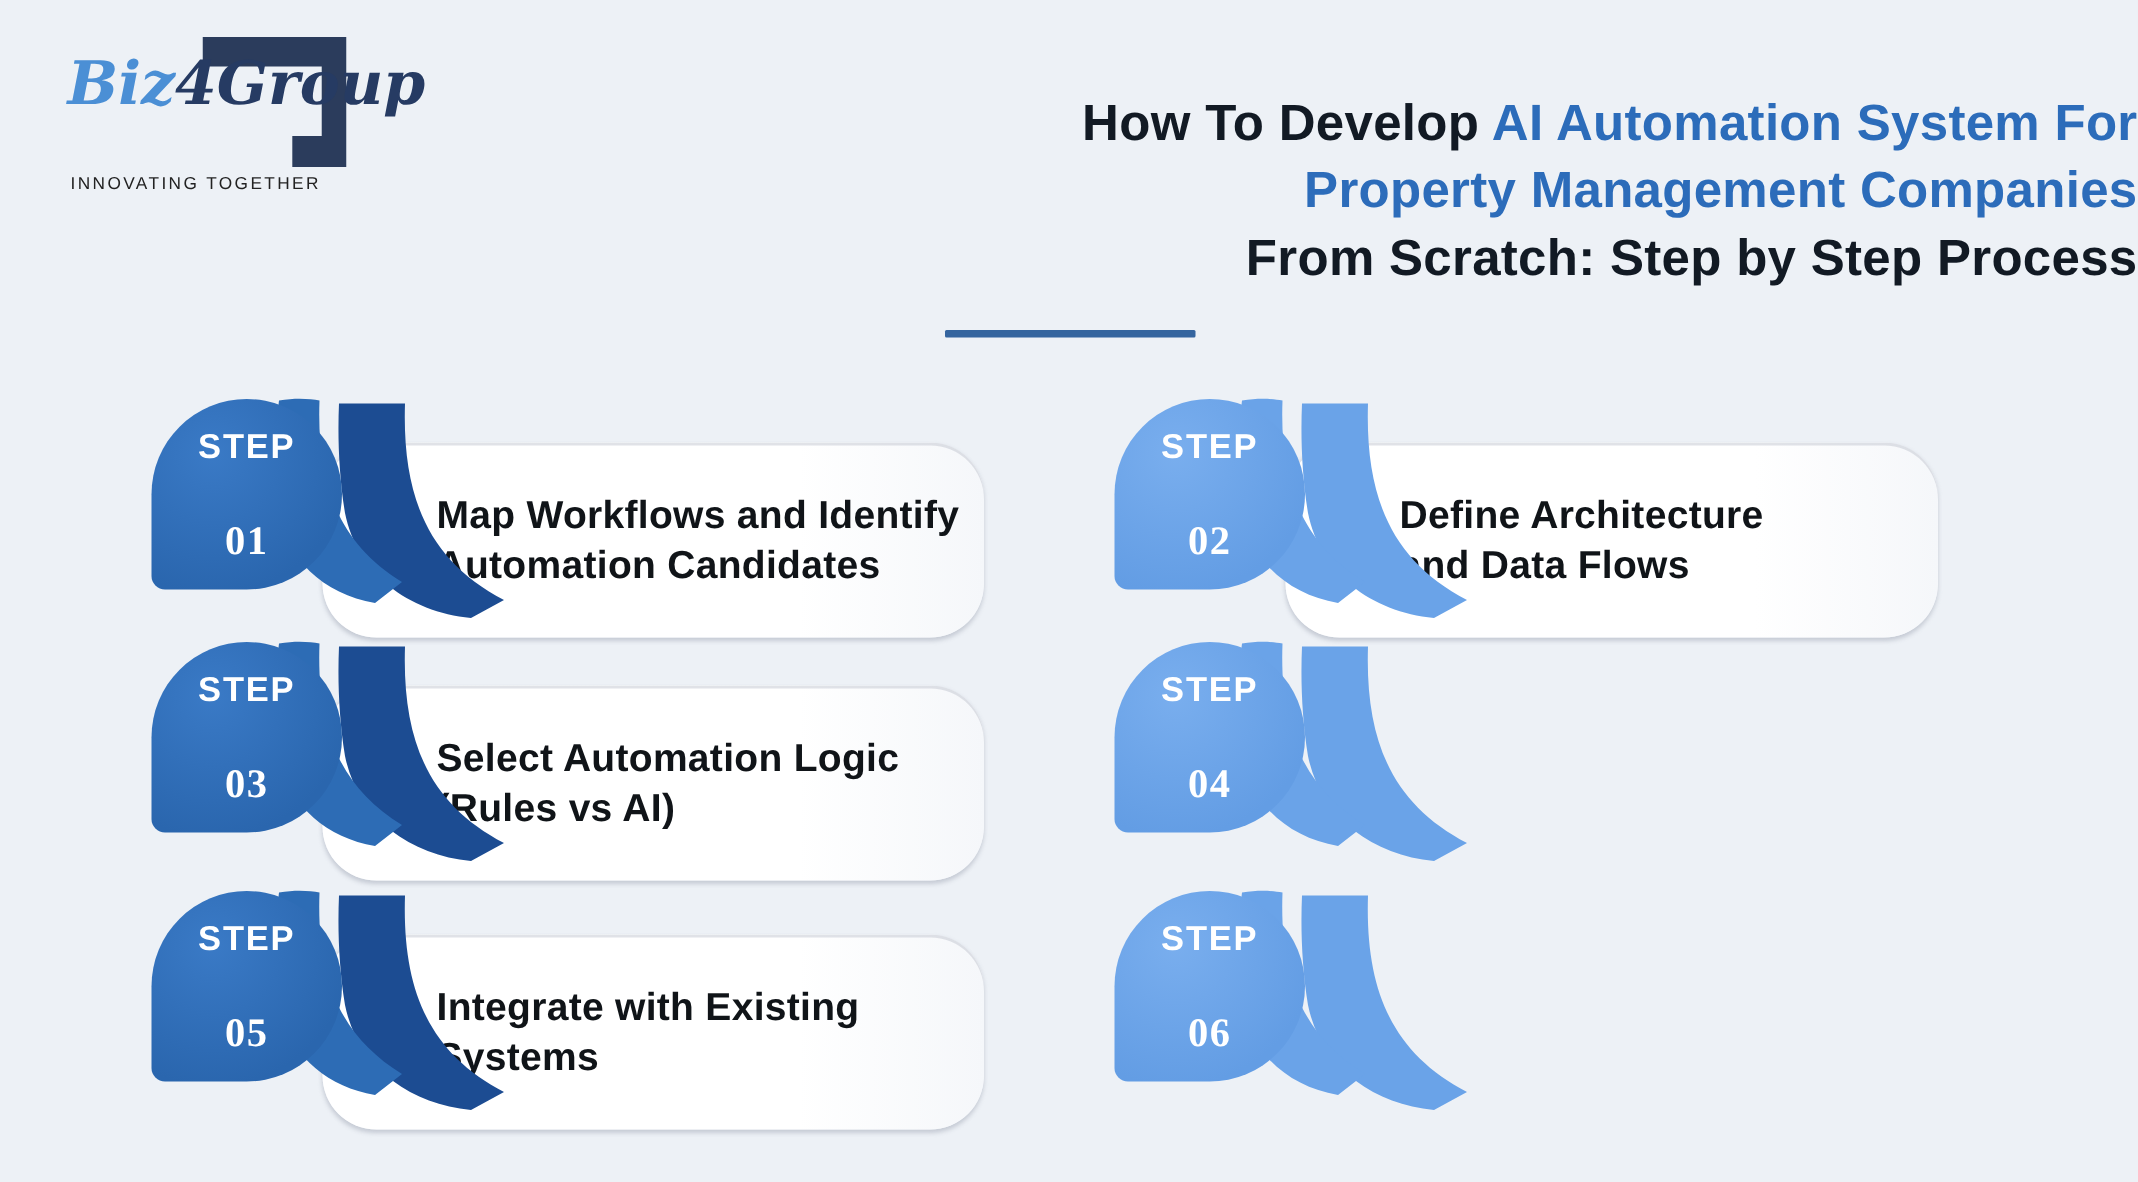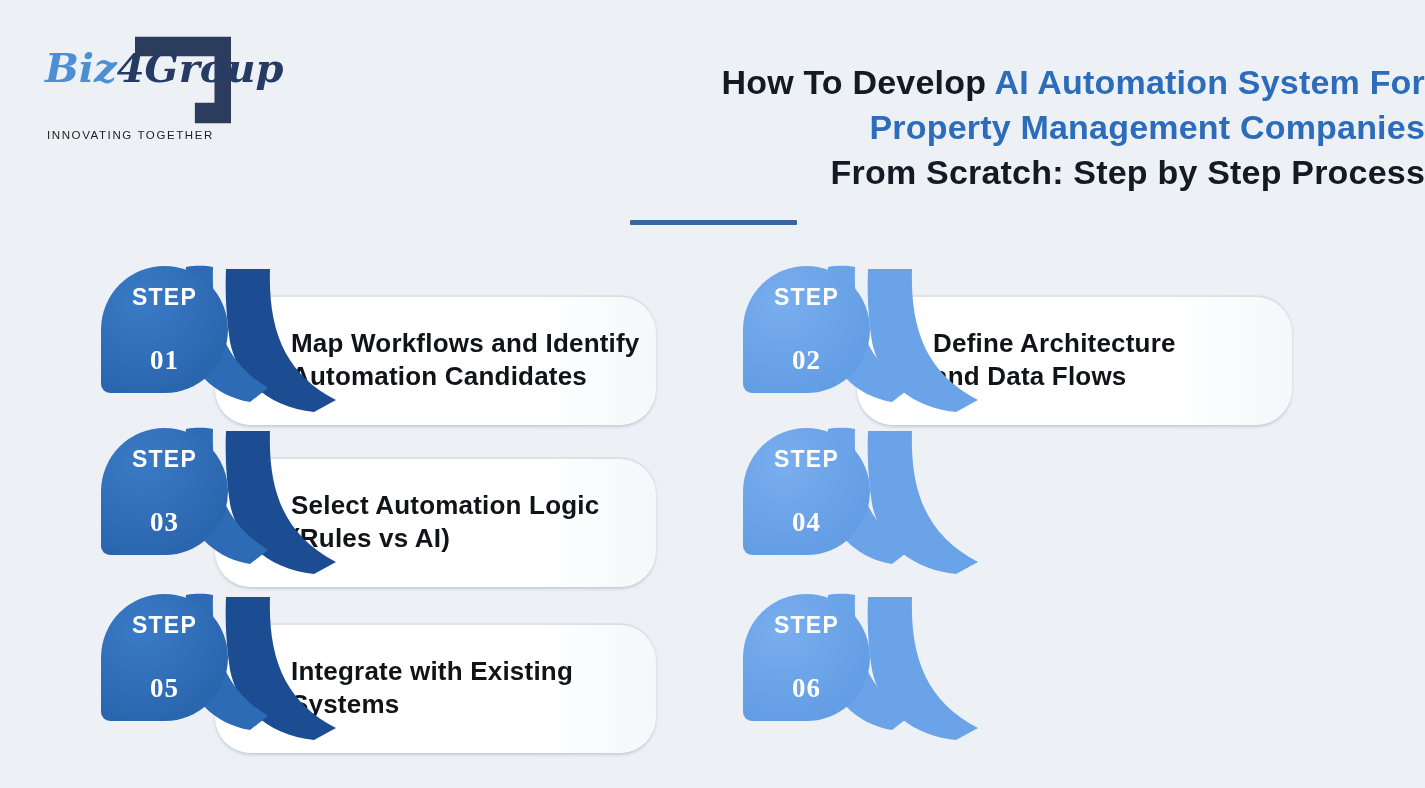--- a/index.html
+++ b/index.html
@@ -10,21 +10,21 @@
   .stage{
     position:relative;
     width:1425px;height:788px;
     background:#edf1f6;
     overflow:hidden;
     margin:0 auto;
   }
 
   
   .logo{
-    position:absolute;left:45px;top:30px;width:210px;height:105px;text-align:center;
+    position:absolute;left:45px;top:18px;width:210px;height:105px;text-align:center;
   }
   .logo .bracket{
     position:absolute;left:90px;top:6px;width:96px;height:88px;z-index:1;
   }
   .logo .wordmark{
     position:absolute;left:0;top:16px;z-index:2;
     font-family:"DejaVu Serif", serif;
     font-style:italic;font-weight:700;
     font-size:40px;line-height:44px;white-space:nowrap;
   }

